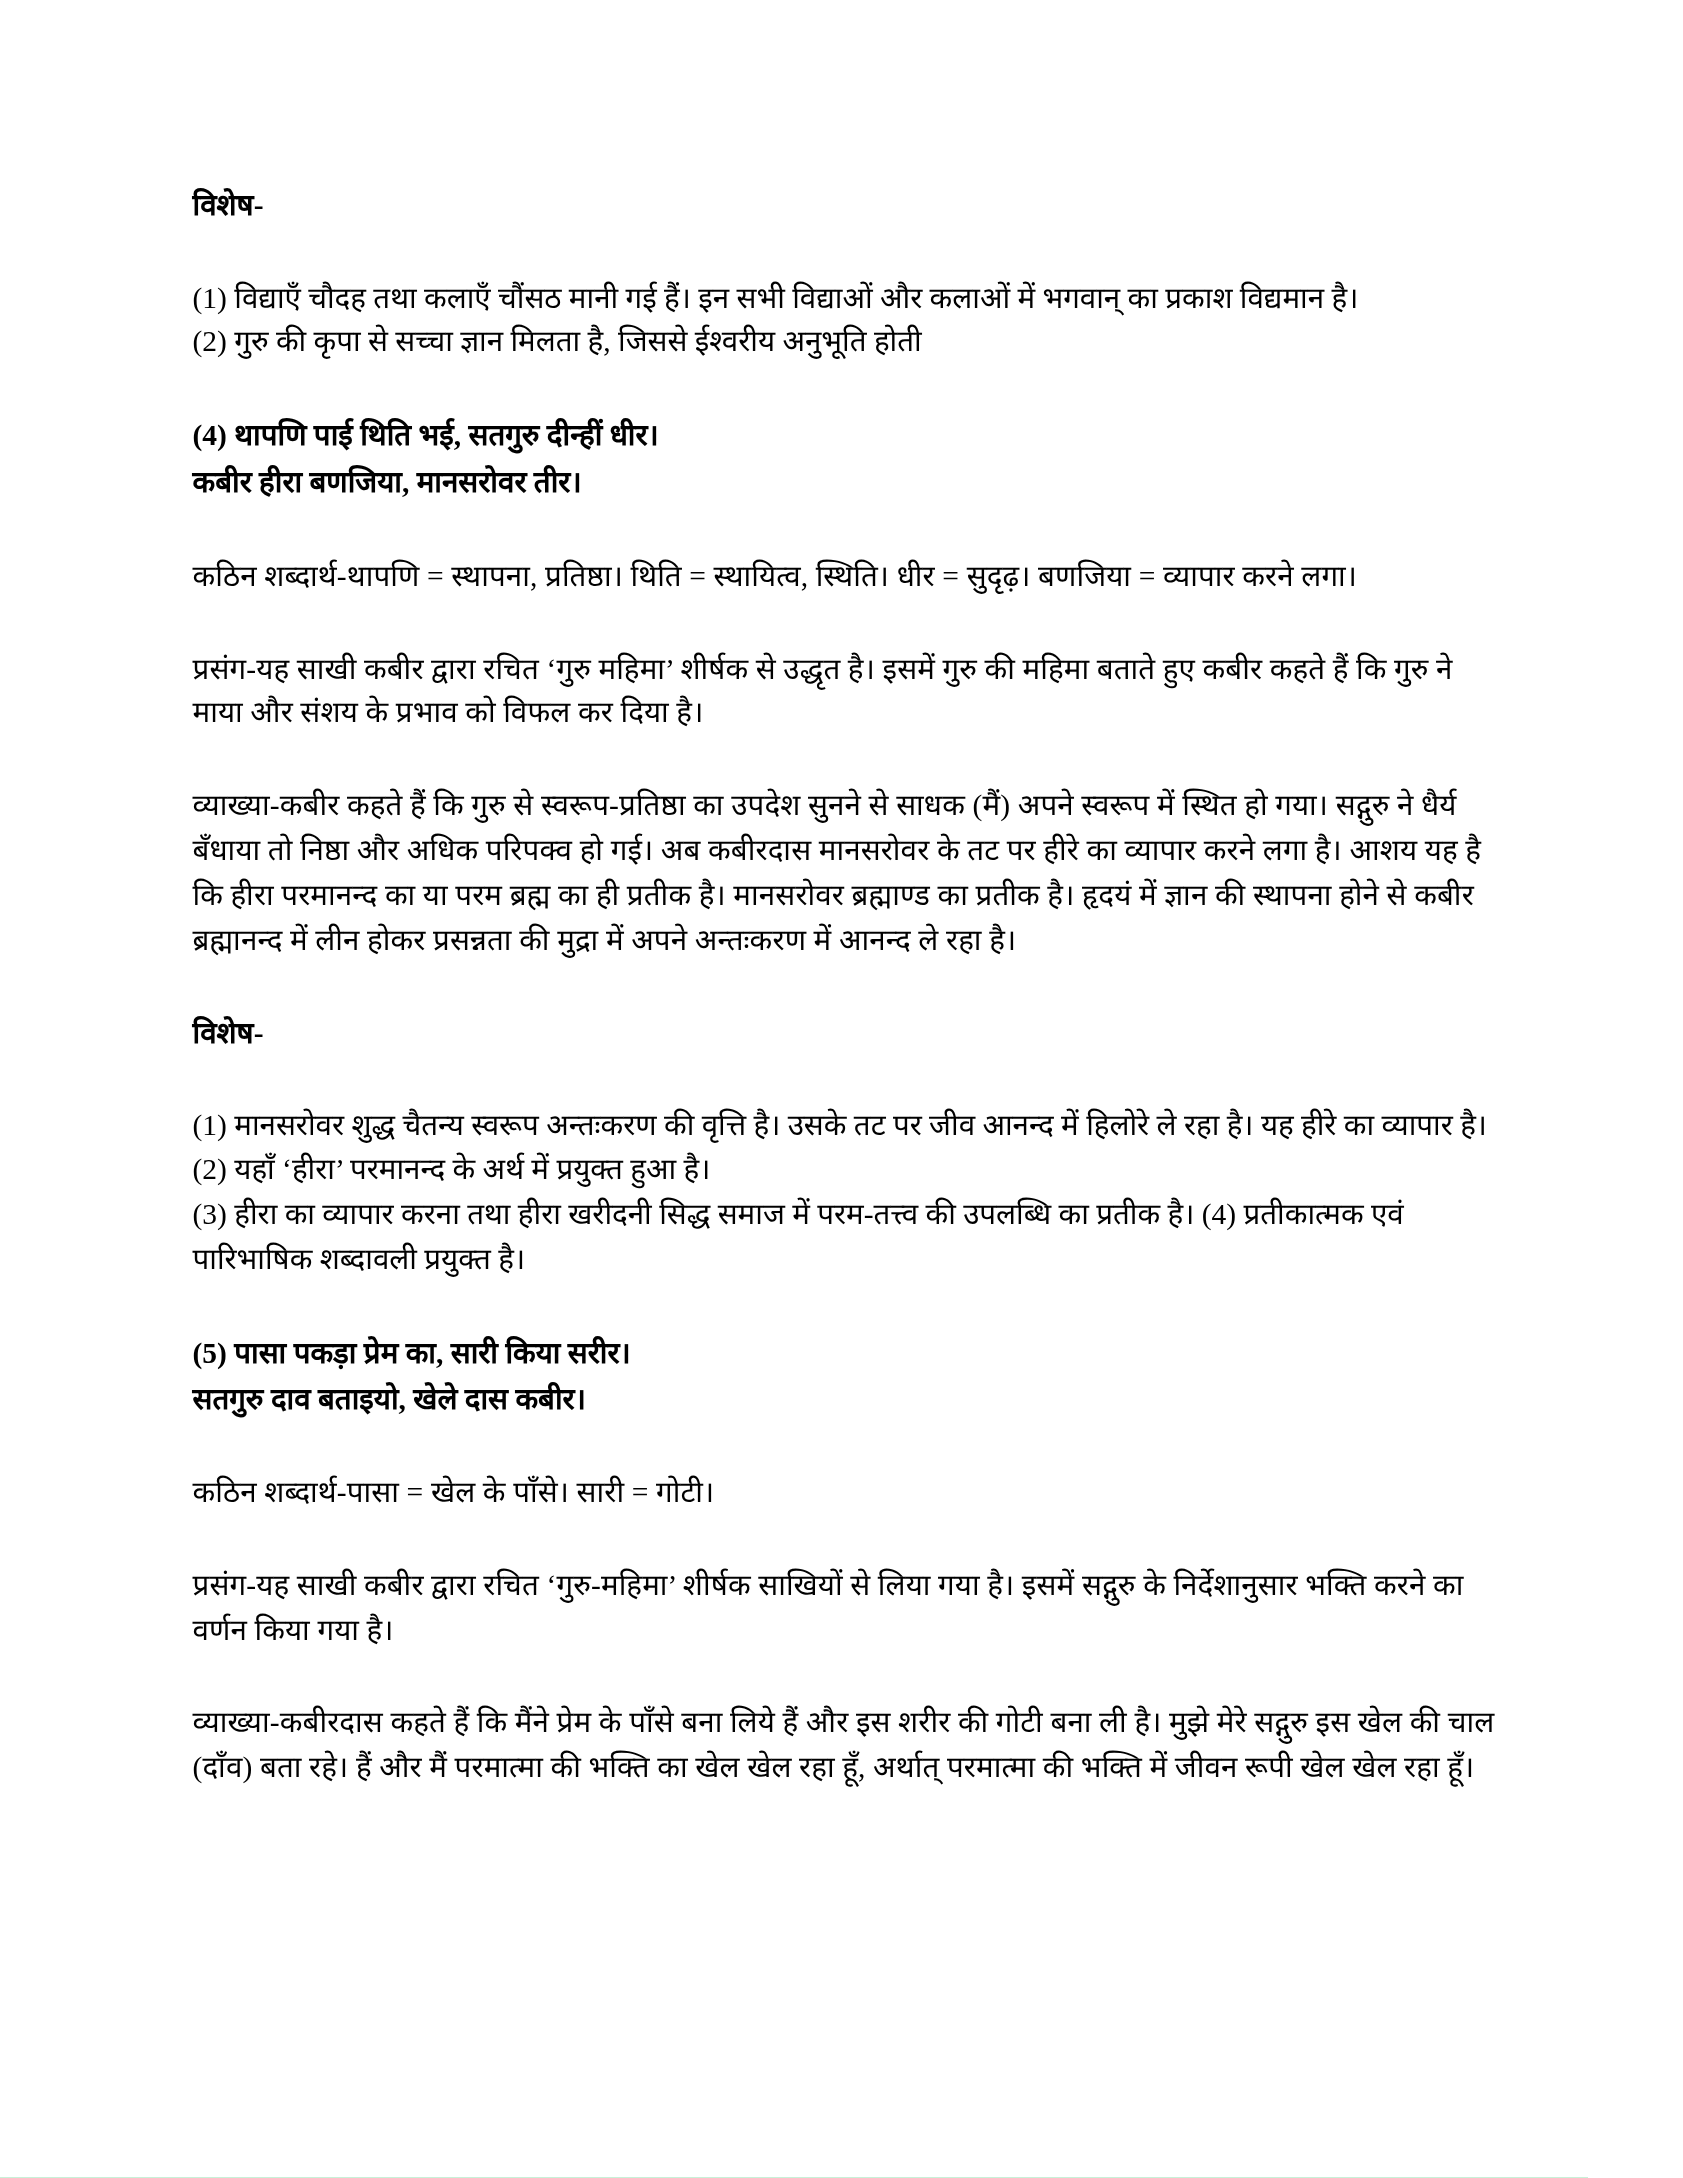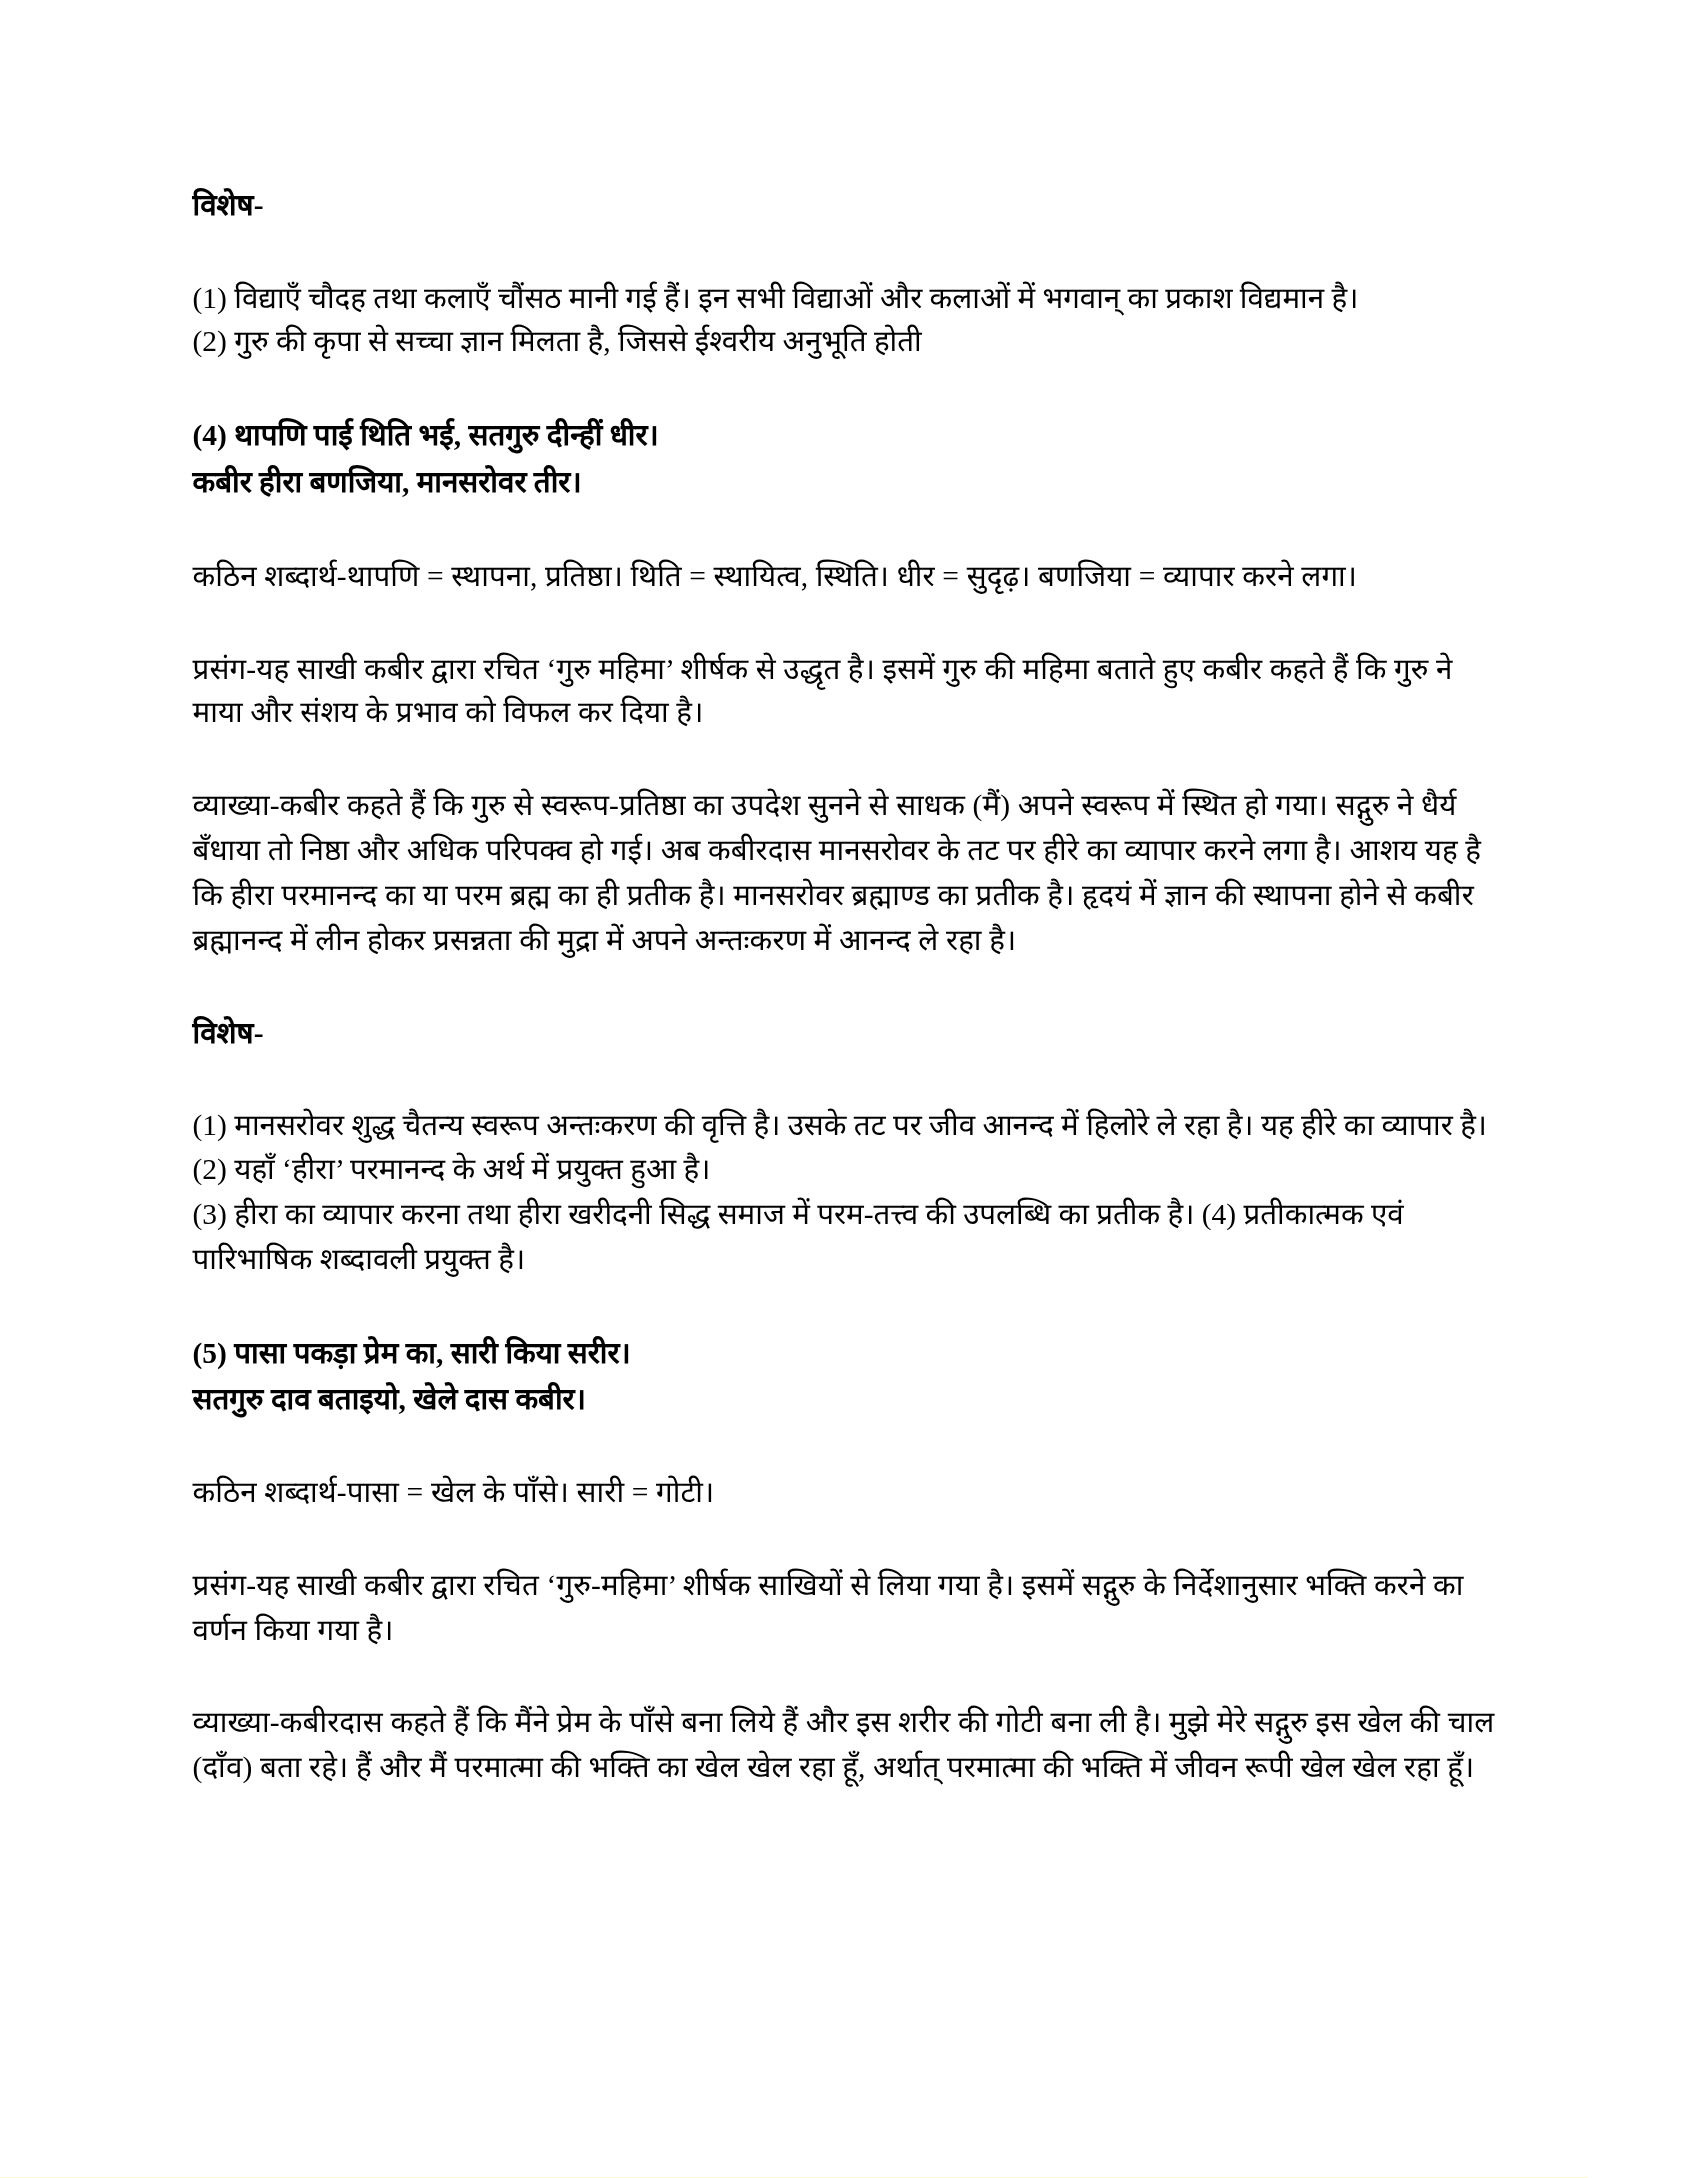--- a/index.html
+++ b/index.html
@@ -5,21 +5,21 @@
 <style>
   html, body {
     margin: 0;
     padding: 0;
     background: #ffffff;
   }
   .page {
     position: relative;
     width: 1588px;
     height: 2178px;
-    background: #fde047;
+    background: #22c55e;
     box-sizing: border-box;
     
     overflow: hidden;
   }
   .sheet {
     position: absolute;
     left: 0;
     top: 0;
     width: 1198px;
     height: 1550px;

